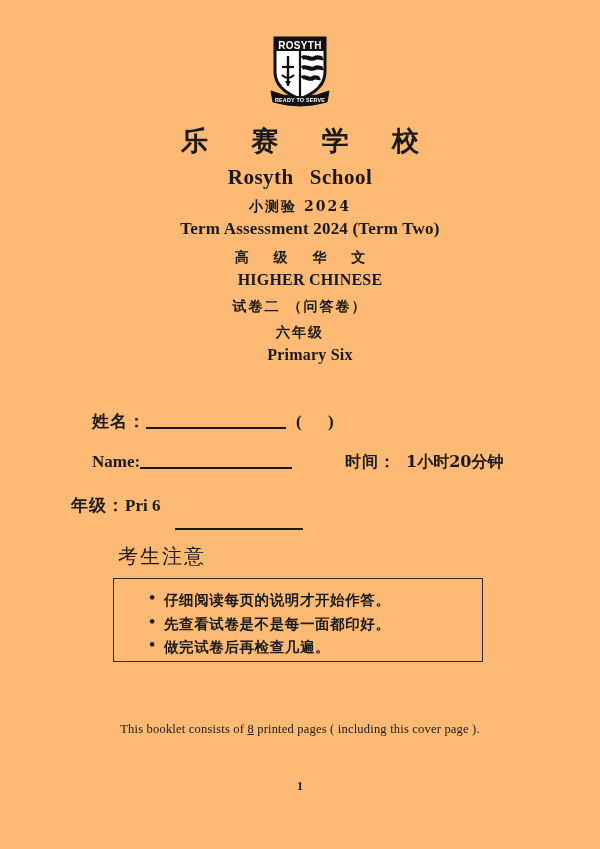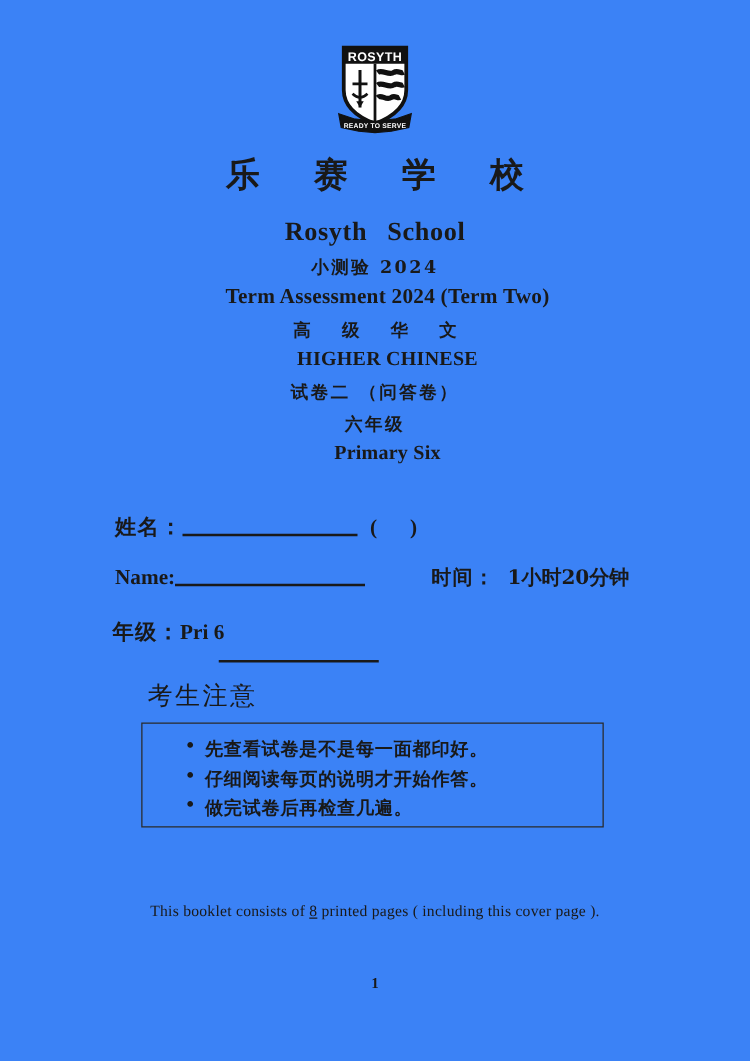--- a/index.html
+++ b/index.html
@@ -14,21 +14,21 @@
     position: relative;
     font-family: "Liberation Serif", "DejaVu Serif", serif;
     color: #191919;
     overflow: hidden;
   }
 
   .page {
     position: relative;
     width: 600px;
     height: 849px;
-    background: #3b82f6;
+    background: #fdba74;
   }
 
   
   .crest-wrap {
     position: absolute;
     top: 34px;
     left: 0;
     width: 600px;
     display: flex;
     justify-content: center;
@@ -53,21 +53,21 @@
     letter-spacing: 17px;
     text-indent: 17px;
     line-height: 1.28;
     font-family: "DejaVu Serif", "Liberation Serif", serif;
   }
   .en-school {
     font-size: 21px;
     font-weight: 700;
     letter-spacing: 0.5px;
     line-height: 1.35;
-    margin-top: 12px;
+    margin-top: 4px;
   }
   .en-school .gap { display: inline-block; width: 16px; }
 
   .cn-line {
     font-size: 14px;
     font-weight: 700;
     line-height: 1.5;
     margin-top: 5px;
     letter-spacing: 2px;
     font-family: "DejaVu Serif", "Liberation Serif", serif;
@@ -128,21 +128,21 @@
     left: 345px;
     top: 0;
     font-size: 16px;
     font-weight: 700;
     font-family: "DejaVu Serif", "Liberation Serif", serif;
     letter-spacing: 1px;
     white-space: nowrap;
   }
   .right-field .val { margin-left: 10px; letter-spacing: 0; }
 
-  .row-class { padding-left: 90px; }
+  .row-class { padding-left: 71px; }
   .row-class .rule {
     position: absolute;
     left: 175px;
     top: 20px;
   }
 
   
   .notice-title {
     position: absolute;
     top: 543px;
@@ -262,22 +262,22 @@
 
     <div class="form-row row-class">
       <span class="fld-label">年级：</span><span class="fld-label en">Pri 6</span><span class="rule w3"></span>
     </div>
 
   </div>
 
   <div class="notice-title">考生注意</div>
   <div class="notice-box">
     <ul class="notice-list">
+      <li>仔细阅读每页的说明才开始作答。</li>
       <li>先查看试卷是不是每一面都印好。</li>
-      <li>仔细阅读每页的说明才开始作答。</li>
       <li>做完试卷后再检查几遍。</li>
     </ul>
   </div>
 
   <div class="footer-note"><span>This booklet consists of </span><span class="u">8</span><span> printed pages ( including this cover page ).</span></div>
 
   <div class="page-num">1</div>
 
 </div>
 

